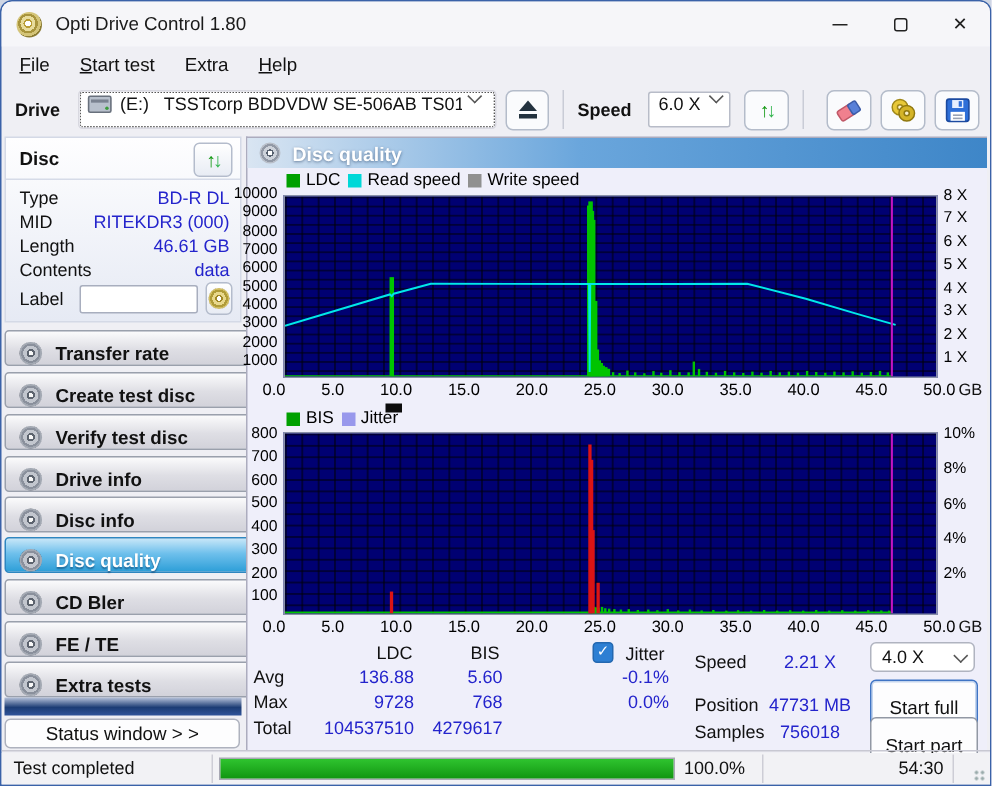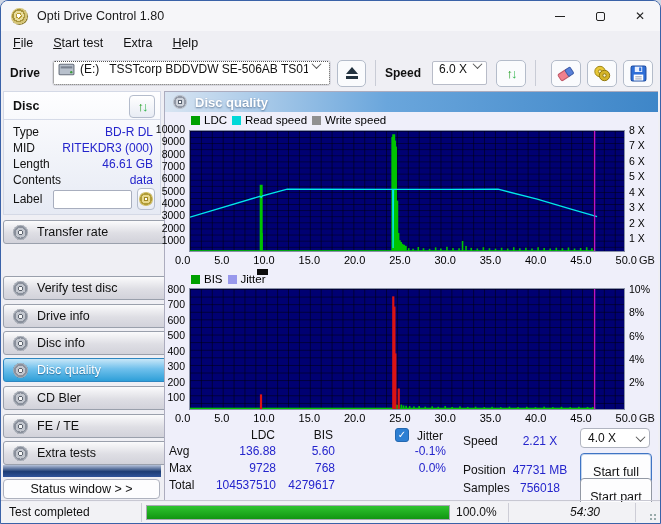--- a/index.html
+++ b/index.html
@@ -46,22 +46,22 @@
   background:linear-gradient(#fff,#e8ecf4); display:flex; align-items:center; justify-content:center;}
 .disc-sep{ position:absolute; left:0; right:0; top:27px; height:1px; background:#D6DBE8; }
 .info-row{ position:absolute; left:9px; right:7px; height:14px; display:flex; justify-content:space-between; }
 .info-val{ color:#2424CC; }
 .label-row{ position:absolute; left:9px; right:5px; top:96px; height:22px; display:flex; align-items:center; }
 .label-input{ margin-left:11px; width:79px; height:19px; border:1px solid #A8AEBE; background:#fff; border-radius:2px; }
 .label-disc-btn{ margin-left:5px; width:25px; height:22px; border:1px solid #B4BCCC; border-radius:4px; background:linear-gradient(#fff,#e8ecf4);
   display:flex; align-items:center; justify-content:center; }
 .cd-gold{ width:14px; height:14px; border-radius:50%;
   background:radial-gradient(circle, #fff 0 1.5px, #a08824 1.5px 2.5px, #e8d88c 2.5px 4.5px, #b09c38 4.5px 6px, #d0bc60 6px 7px, #867218 7px); }
-.navbtn{ position:absolute; left:2px; width:170px; height:24px; display:flex; align-items:center; padding-left:9px; gap:9px;
-  background:linear-gradient(#FBFBFC,#DEDEE4 55%,#D2D2DA); border:1px solid #9AA0AC; border-radius:3px; font-size:12.5px; }
+.navbtn{ position:absolute; left:2px; width:170px; height:24px; display:flex; align-items:flex-end; padding-left:9px; gap:9px;
+  background:linear-gradient(#FBFBFC,#DEDEE4 55%,#D2D2DA); border:1px solid #9AA0AC; border-radius:3px; font-size:12.5px;font-weight:bold; }
 .navbtn.active{ background:linear-gradient(#C8E7F8,#6FC0EC 45%,#2E9FD8); border-color:#2E86C0; color:#fff; text-shadow:0 1px 1px rgba(0,40,80,.45); }
 .cdg{ width:15px; height:15px; border-radius:50%; flex:0 0 15px;
   background:radial-gradient(circle, #f8f8f8 0 1.5px, #5c636e 1.5px 2.8px, #c2c6ce 2.8px 5px, #8a909c 5px 6.4px, #a2a8b2 6.4px 7.5px, #6a707c 7.5px); }
 .side-strip{ position:absolute; left:2px; top:464px; width:158px; height:12px;
   background:linear-gradient(#B6C2DA, #1C3C74 55%, #30549A); }
 .status-win-btn{ position:absolute; left:2px; top:478px; width:157px; height:20px; background:#FDFDFE;
   border:1px solid #AEB2BE; border-radius:4px; display:flex; align-items:center; justify-content:center; font-size:12.5px; }
 
 .main{ position:absolute; left:163px; top:90px; width:494px; height:409px; background:#EFEFFA;
   border-left:1px solid #ACACBE; border-top:1px solid #ACACBE; }
@@ -211,20 +211,24 @@
       <input class="label-input" value="" style="">
       <div class="label-disc-btn">
         <span class="cd-gold"></span>
       </div>
     </div>
   </div>
 
   <div class="navbtn" style="top:219px;">
     <span class="cdg"></span>
       <span>Transfer rate</span>
+    </div>
+  <div class="navbtn" style="top:247px;">
+    <span class="cdg"></span>
+      <span>Create test disc</span>
     </div>
   <div class="navbtn" style="top:275px;">
     <span class="cdg"></span>
       <span>Verify test disc</span>
     </div>
   <div class="navbtn" style="top:303px;">
     <span class="cdg"></span>
       <span>Drive info</span>
     </div>
   <div class="navbtn" style="top:330px;">
@@ -474,18 +478,18 @@
 
   <div class="hgroove"></div>
   <div class="statusbar">
     <span class="sb-text">Test completed</span>
     <div class="sb-sep" style="left:140px;"></div>
     <div class="progress">
         <div class="progress-fill" style="width:100%;"></div>
       </div>
     <span class="sb-text" style="left:455px;">100.0%</span>
     <div class="sb-sep" style="left:507px;"></div>
-    <span class="sb-text ra" style="left:511px; width:88px;font-style:italic;">54:30</span>
+    <span class="sb-text ra" style="left:540px; width:88px;">54:30</span>
     <div class="sb-sep" style="left:634px;"></div>
     <div class="grip"></div>
   </div>
 
 </div>
 
 </body></html>

